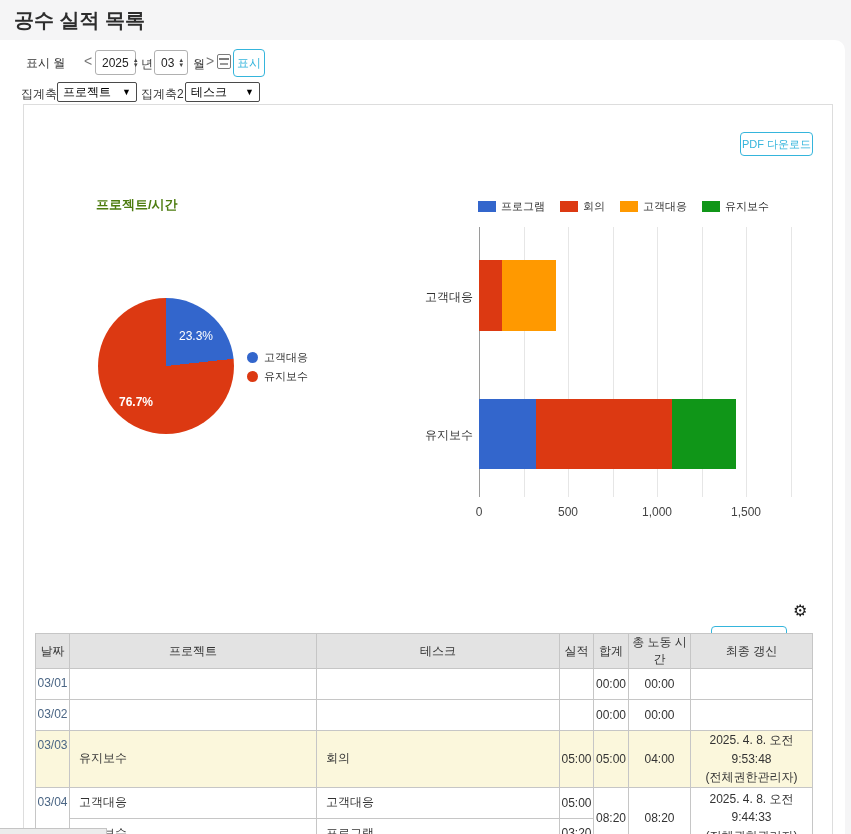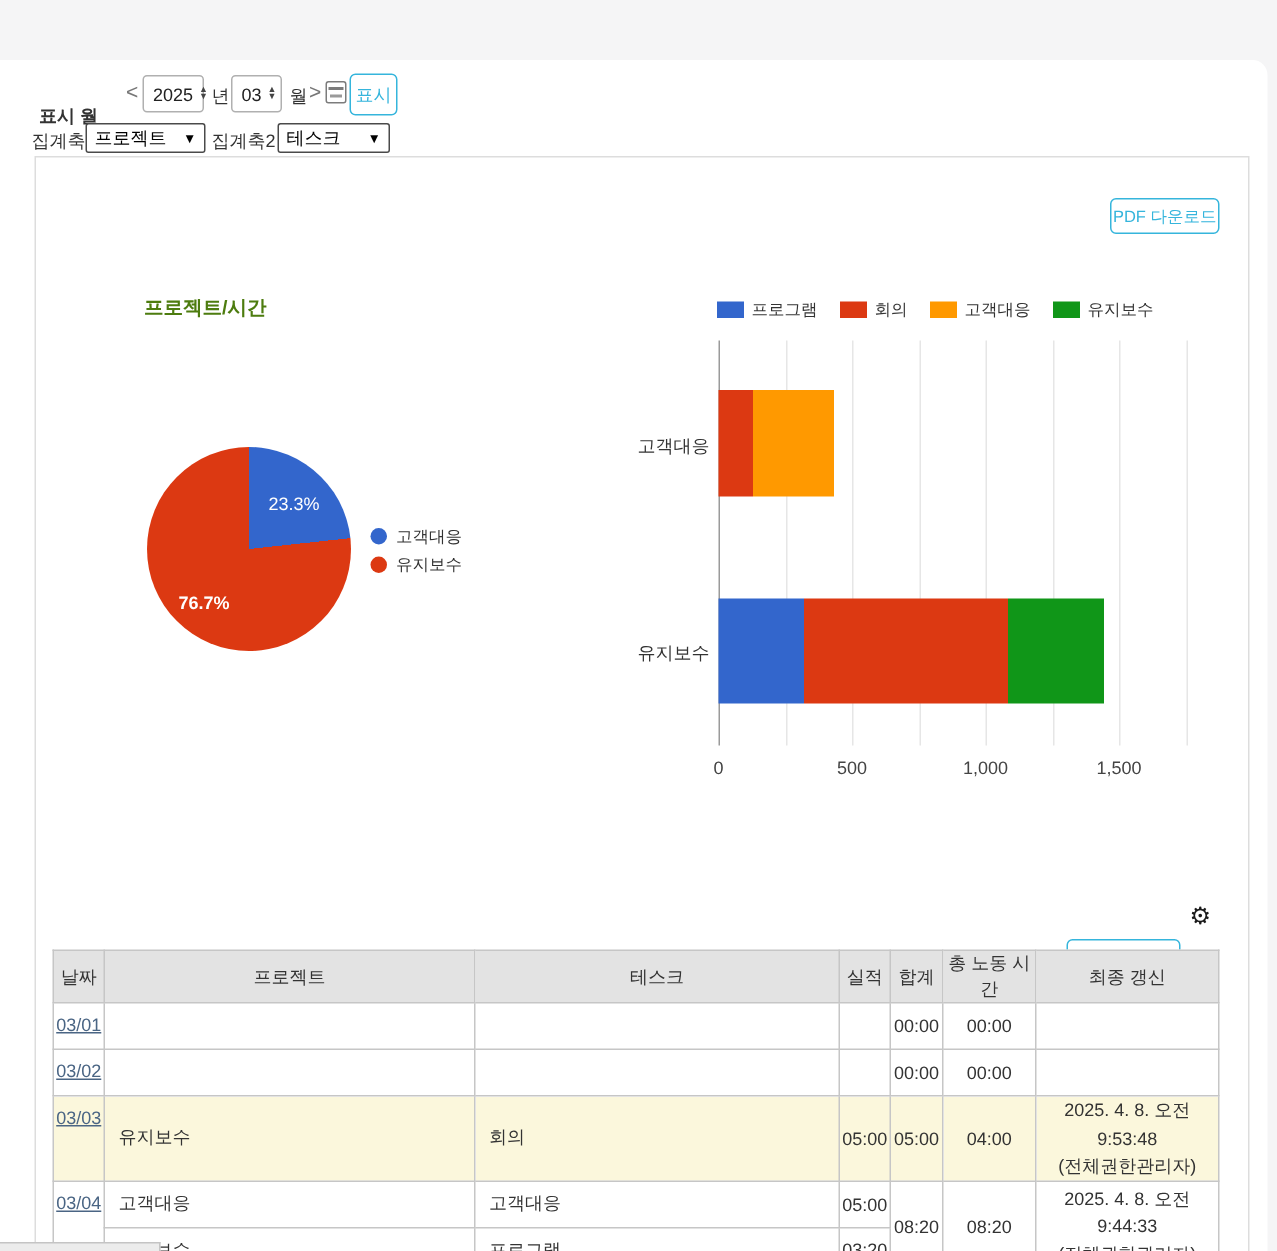--- a/index.html
+++ b/index.html
@@ -60,34 +60,35 @@
   
   table.grid { position:absolute; left:35px; top:633px; width:777px; border-collapse:collapse; table-layout:fixed;
                font-size:12px; color:#333; background:#fff; }
   table.grid th, table.grid td { border:1px solid #c6c6c6; overflow:hidden; }
   table.grid th { background:#e3e3e3; font-weight:normal; height:32px; text-align:center; color:#333; }
   td.c-date { text-align:center; vertical-align:top; padding-top:7px; }
   td.c-left { text-align:left; padding-left:9px; vertical-align:middle; }
   td.c-mid  { text-align:center; vertical-align:middle; }
   td.c-upd  { text-align:center; vertical-align:middle; line-height:1.55; }
   tr.hl td { background:#fbf7dc; }
-  a.date-link { color:#4a6584; text-decoration:underline; cursor:pointer; }
+  a.date-link { color:#4a6584; cursor:pointer; }
 
   .status-bubble { position:absolute; left:0; top:828px; width:107px; height:6px; background:#ececec;
                    border-top:1px solid #c4c4c4; border-right:1px solid #c4c4c4; z-index:5; }
 </style>
 </head>
 <body>
 
 <div id="page">
 
+  <div class="page-title">공수 실적 목록</div>
 
   <div class="card"></div>
 
-  <span class="abs lbl" style="left:26px; top:69px; font-weight:700;">표시 월</span>
+  <span class="abs lbl" style="left:26px; top:55px; font-weight:400;">표시 월</span>
   <span class="abs chev" style="left:84px; top:53px;">&lt;</span>
   <div class="spin-box" style="left:95px; top:50px; width:41px;">
     <span>2025</span>
     <span class="spin-arrows">
       <span>▲</span>
         <span>▼</span>
     </span>
   </div>
   <span class="abs lbl" style="left:141px; top:56px;">년</span>
   <div class="spin-box" style="left:154px; top:50px; width:34px;">

